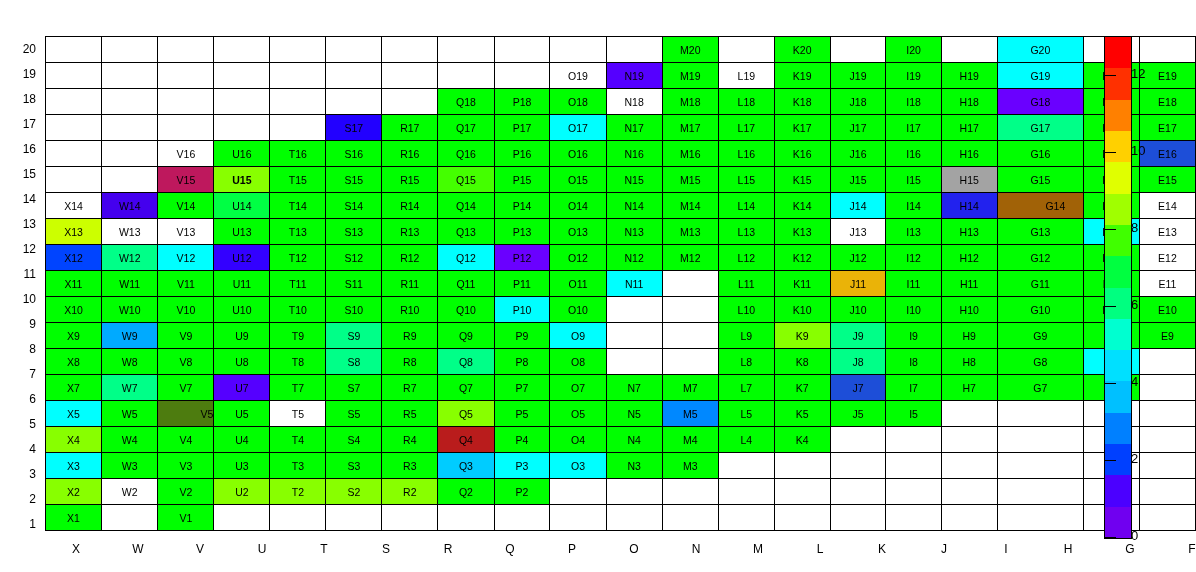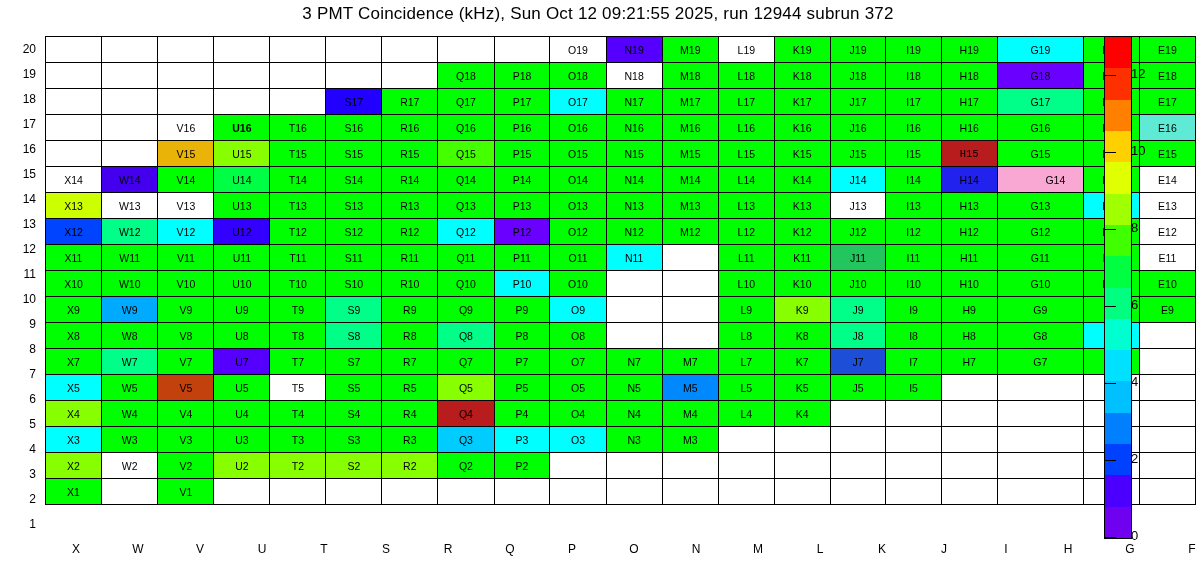--- a/index.html
+++ b/index.html
@@ -36,24 +36,45 @@
     position:absolute;left:1131px;font-size:13px;color:#000;
   }
   .ctickline{
     position:absolute;left:1104px;width:12px;height:1px;background:#000;
   }
 </style>
 </head>
 <body>
 
 <div id="root">
-  <div id="title">3 PMT Coincidence (kHz), Sun Oct 12 09:21:55 2025, run 12944 subrun 372</div>
   <div id="plot">
     <table class="grid">
       <tbody id="grid-body">
+          <tr>
+            <td style="background: rgb(255, 255, 255);"></td>
+            <td style="background: rgb(255, 255, 255);"></td>
+            <td style="background: rgb(255, 255, 255);"></td>
+            <td style="background: rgb(255, 255, 255);"></td>
+            <td style="background: rgb(255, 255, 255);"></td>
+            <td style="background: rgb(255, 255, 255);"></td>
+            <td style="background: rgb(255, 255, 255);"></td>
+            <td style="background: rgb(255, 255, 255);"></td>
+            <td style="background: rgb(255, 255, 255);"></td>
+            <td style="background: rgb(255, 255, 255);"></td>
+            <td style="background: rgb(255, 255, 255);"></td>
+            <td style="background: rgb(0, 255, 0);">M20</td>
+            <td style="background: rgb(255, 255, 255);"></td>
+            <td style="background: rgb(0, 255, 0);">K20</td>
+            <td style="background: rgb(255, 255, 255);"></td>
+            <td style="background: rgb(0, 255, 0);">I20</td>
+            <td style="background: rgb(255, 255, 255);"></td>
+            <td style="background: rgb(0, 255, 255);">G20</td>
+            <td style="background: rgb(255, 255, 255);"></td>
+            <td style="background: rgb(255, 255, 255);"></td>
+          </tr>
           <tr>
             <td style="background: rgb(255, 255, 255);"></td>
             <td style="background: rgb(255, 255, 255);"></td>
             <td style="background: rgb(255, 255, 255);"></td>
             <td style="background: rgb(255, 255, 255);"></td>
             <td style="background: rgb(255, 255, 255);"></td>
             <td style="background: rgb(255, 255, 255);"></td>
             <td style="background: rgb(255, 255, 255);"></td>
             <td style="background: rgb(255, 255, 255);"></td>
             <td style="background: rgb(255, 255, 255);"></td>
@@ -110,56 +131,56 @@
             <td style="background: rgb(0, 255, 0);">I17</td>
             <td style="background: rgb(0, 255, 0);">H17</td>
             <td style="background: rgb(0, 255, 136);">G17</td>
             <td style="background: rgb(0, 255, 0);">F17</td>
             <td style="background: rgb(0, 255, 0);">E17</td>
           </tr>
           <tr>
             <td style="background: rgb(255, 255, 255);"></td>
             <td style="background: rgb(255, 255, 255);"></td>
             <td style="background: rgb(255, 255, 255);">V16</td>
-            <td style="background: rgb(0, 255, 0); font-weight: bold;">U16</td>
+            <td style="background: rgb(0, 255, 0);">U16</td>
             <td style="background: rgb(0, 255, 0);">T16</td>
             <td style="background: rgb(0, 255, 0);">S16</td>
             <td style="background: rgb(0, 255, 0);">R16</td>
             <td style="background: rgb(0, 255, 0);">Q16</td>
             <td style="background: rgb(0, 255, 0);">P16</td>
             <td style="background: rgb(0, 255, 0);">O16</td>
             <td style="background: rgb(0, 255, 0);">N16</td>
             <td style="background: rgb(0, 255, 0);">M16</td>
             <td style="background: rgb(0, 255, 0);">L16</td>
             <td style="background: rgb(0, 255, 0);">K16</td>
             <td style="background: rgb(0, 255, 0);">J16</td>
             <td style="background: rgb(0, 255, 0);">I16</td>
             <td style="background: rgb(0, 255, 0);">H16</td>
             <td style="background: rgb(0, 255, 0);">G16</td>
             <td style="background: rgb(0, 255, 0);">F16</td>
-            <td style="background: #5eead4;">E16</td>
-          </tr>
-          <tr>
-            <td style="background: rgb(255, 255, 255);"></td>
-            <td style="background: rgb(255, 255, 255);"></td>
-            <td style="background: #eab308;">V15</td>
-            <td style="background: rgb(136, 255, 0);">U15</td>
+            <td style="background: #1d4ed8;">E16</td>
+          </tr>
+          <tr>
+            <td style="background: rgb(255, 255, 255);"></td>
+            <td style="background: rgb(255, 255, 255);"></td>
+            <td style="background: #be185d;">V15</td>
+            <td style="background: rgb(136, 255, 0); font-weight: bold;">U15</td>
             <td style="background: rgb(0, 255, 0);">T15</td>
             <td style="background: rgb(0, 255, 0);">S15</td>
             <td style="background: rgb(0, 255, 0);">R15</td>
             <td style="background: rgb(68, 255, 0);">Q15</td>
             <td style="background: rgb(0, 255, 0);">P15</td>
             <td style="background: rgb(0, 255, 0);">O15</td>
             <td style="background: rgb(0, 255, 0);">N15</td>
             <td style="background: rgb(0, 255, 0);">M15</td>
             <td style="background: rgb(0, 255, 0);">L15</td>
             <td style="background: rgb(0, 255, 0);">K15</td>
             <td style="background: rgb(0, 255, 0);">J15</td>
             <td style="background: rgb(0, 255, 0);">I15</td>
-            <td style="background: #b91c1c; font-family: Liberation Mono, monospace;">H15</td>
+            <td style="background: #a3a3a3;">H15</td>
             <td style="background: rgb(0, 255, 0);">G15</td>
             <td style="background: rgb(0, 255, 0);">F15</td>
             <td style="background: rgb(0, 255, 0);">E15</td>
           </tr>
           <tr>
             <td style="background: rgb(255, 255, 255);">X14</td>
             <td style="background: rgb(68, 0, 238);">W14</td>
             <td style="background: rgb(0, 255, 0);">V14</td>
             <td style="background: rgb(0, 255, 68);">U14</td>
             <td style="background: rgb(0, 255, 0);">T14</td>
@@ -168,21 +189,21 @@
             <td style="background: rgb(0, 255, 0);">Q14</td>
             <td style="background: rgb(0, 255, 0);">P14</td>
             <td style="background: rgb(0, 255, 0);">O14</td>
             <td style="background: rgb(0, 255, 0);">N14</td>
             <td style="background: rgb(0, 255, 0);">M14</td>
             <td style="background: rgb(0, 255, 0);">L14</td>
             <td style="background: rgb(0, 255, 0);">K14</td>
             <td style="background: rgb(0, 255, 255);">J14</td>
             <td style="background: rgb(0, 255, 0);">I14</td>
             <td style="background: rgb(34, 34, 238);">H14</td>
-            <td style="background: #f9a8d4; padding-left: 30px;">G14</td>
+            <td style="background: #a16207; padding-left: 30px;">G14</td>
             <td style="background: rgb(0, 255, 0);">F14</td>
             <td style="background: rgb(255, 255, 255);">E14</td>
           </tr>
           <tr>
             <td style="background: rgb(204, 255, 0);">X13</td>
             <td style="background: rgb(255, 255, 255);">W13</td>
             <td style="background: rgb(255, 255, 255);">V13</td>
             <td style="background: rgb(0, 255, 0);">U13</td>
             <td style="background: rgb(0, 255, 0);">T13</td>
             <td style="background: rgb(0, 255, 0);">S13</td>
@@ -231,21 +252,21 @@
             <td style="background: rgb(0, 255, 0);">T11</td>
             <td style="background: rgb(0, 255, 0);">S11</td>
             <td style="background: rgb(0, 255, 0);">R11</td>
             <td style="background: rgb(0, 255, 0);">Q11</td>
             <td style="background: rgb(0, 255, 0);">P11</td>
             <td style="background: rgb(0, 255, 0);">O11</td>
             <td style="background: rgb(0, 255, 255);">N11</td>
             <td style="background: rgb(255, 255, 255);"></td>
             <td style="background: rgb(0, 255, 0);">L11</td>
             <td style="background: rgb(0, 255, 0);">K11</td>
-            <td style="background: #22c55e;">J11</td>
+            <td style="background: #eab308;">J11</td>
             <td style="background: rgb(0, 255, 0);">I11</td>
             <td style="background: rgb(0, 255, 0);">H11</td>
             <td style="background: rgb(0, 255, 0);">G11</td>
             <td style="background: rgb(0, 255, 0);">F11</td>
             <td style="background: rgb(255, 255, 255);">E11</td>
           </tr>
           <tr>
             <td style="background: rgb(0, 255, 0);">X10</td>
             <td style="background: rgb(0, 255, 0);">W10</td>
             <td style="background: rgb(0, 255, 0);">V10</td>
@@ -329,21 +350,21 @@
             <td style="background: #1d4ed8;">J7</td>
             <td style="background: rgb(0, 255, 0);">I7</td>
             <td style="background: rgb(0, 255, 0);">H7</td>
             <td style="background: rgb(0, 255, 0);">G7</td>
             <td style="background: rgb(0, 255, 0);">F7</td>
             <td style="background: rgb(255, 255, 255);"></td>
           </tr>
           <tr>
             <td style="background: rgb(0, 255, 255);">X5</td>
             <td style="background: rgb(0, 255, 0);">W5</td>
-            <td style="background: #c2410c;">V5</td>
+            <td style="background: #4d7c0f; text-align: right;">V5</td>
             <td style="background: rgb(0, 255, 0);">U5</td>
             <td style="background: rgb(255, 255, 255);">T5</td>
             <td style="background: rgb(0, 255, 0);">S5</td>
             <td style="background: rgb(0, 255, 0);">R5</td>
             <td style="background: rgb(136, 255, 0);">Q5</td>
             <td style="background: rgb(0, 255, 0);">P5</td>
             <td style="background: rgb(0, 255, 0);">O5</td>
             <td style="background: rgb(0, 255, 0);">N5</td>
             <td style="background: rgb(0, 136, 255);">M5</td>
             <td style="background: rgb(0, 255, 0);">L5</td>

